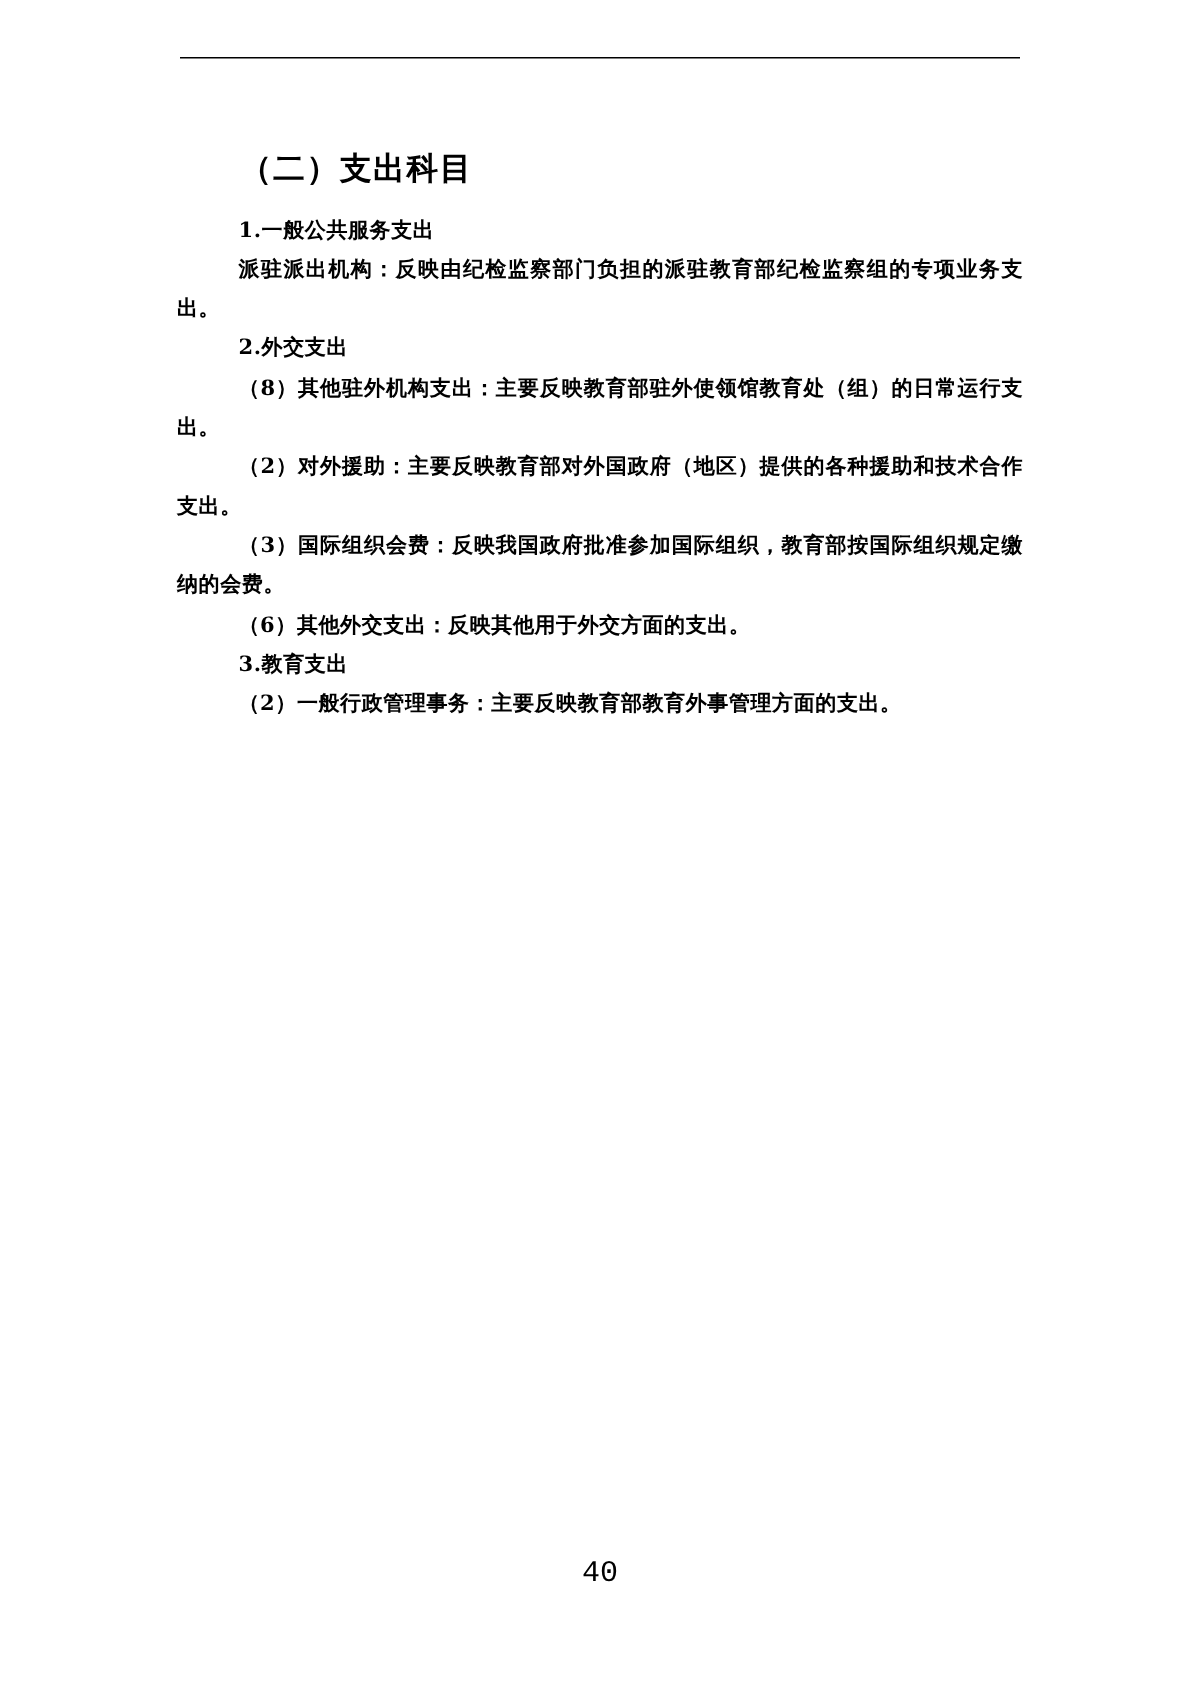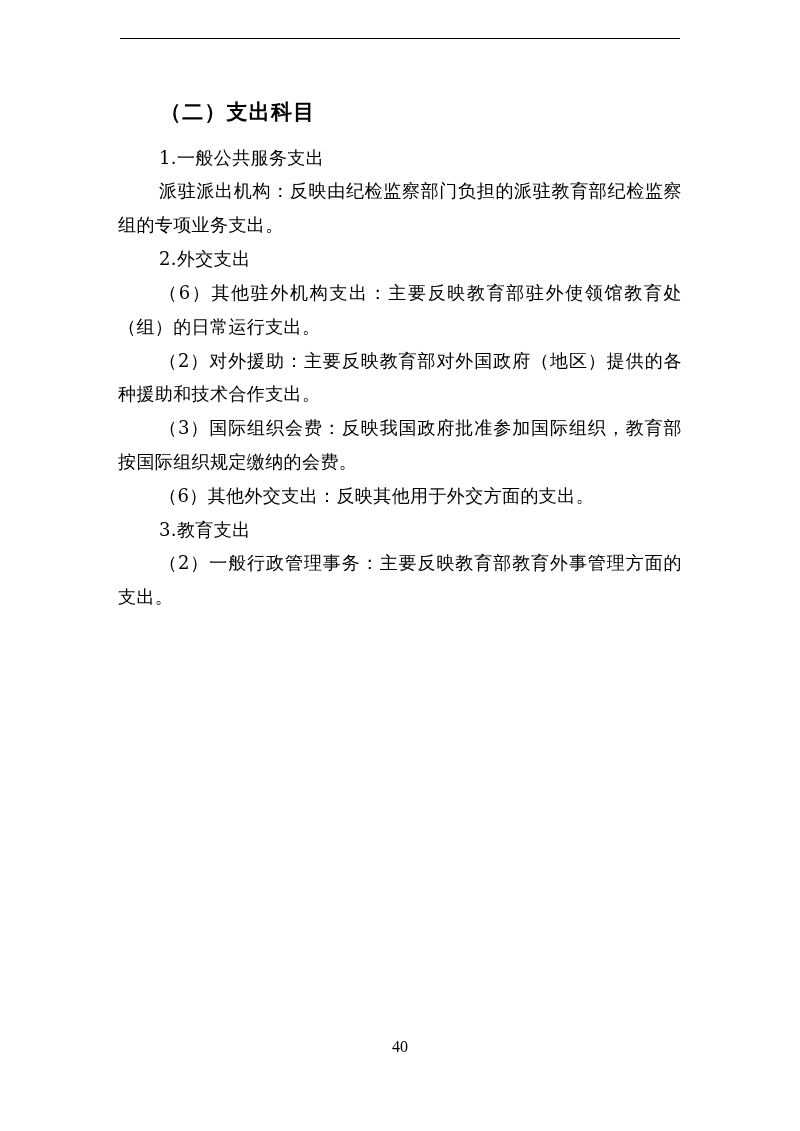--- a/index.html
+++ b/index.html
@@ -37,52 +37,53 @@
   .heading {
     font-family: "DejaVu Serif", "Liberation Serif", serif;
     font-weight: bold;
     font-size: 21px;
     line-height: 1.55;
     letter-spacing: 1.2px;
     text-indent: 42px;
     margin: 0 0 12px 0;
   }
   p.para {
-    font-size: 18px;
+    font-size: 14px;
     line-height: 1.88;
     letter-spacing: 0.4px;
     text-indent: 41px;
     margin: 0;
     text-align: justify;
     text-justify: inter-character;
+    font-weight: bold;
   }
   .page-number {
     position: absolute;
     left: 0;
     right: 0;
     top: 1038px;
     text-align: center;
-    font-size: 16px;
-    font-family: Liberation Serif, serif;
+    font-size: 20px;
+    font-family: Liberation Mono, monospace;
   }
 </style>
 </head>
 <body>
 
 <div class="page">
 
   <div class="rule-top"></div>
 
   <div class="content">
     <h1 class="heading">（二）支出科目</h1>
 
     <p class="para">1.一般公共服务支出</p>
     <p class="para">派驻派出机构：反映由纪检监察部门负担的派驻教育部纪检监察组的专项业务支出。</p>
     <p class="para">2.外交支出</p>
-    <p class="para">（6）其他驻外机构支出：主要反映教育部驻外使领馆教育处（组）的日常运行支出。</p>
+    <p class="para">（8）其他驻外机构支出：主要反映教育部驻外使领馆教育处（组）的日常运行支出。</p>
     <p class="para">（2）对外援助：主要反映教育部对外国政府（地区）提供的各种援助和技术合作支出。</p>
     <p class="para">（3）国际组织会费：反映我国政府批准参加国际组织，教育部按国际组织规定缴纳的会费。</p>
     <p class="para">（6）其他外交支出：反映其他用于外交方面的支出。</p>
     <p class="para">3.教育支出</p>
     <p class="para">（2）一般行政管理事务：主要反映教育部教育外事管理方面的支出。</p>
   </div>
 
   <div class="page-number">40</div>
 
 </div>

